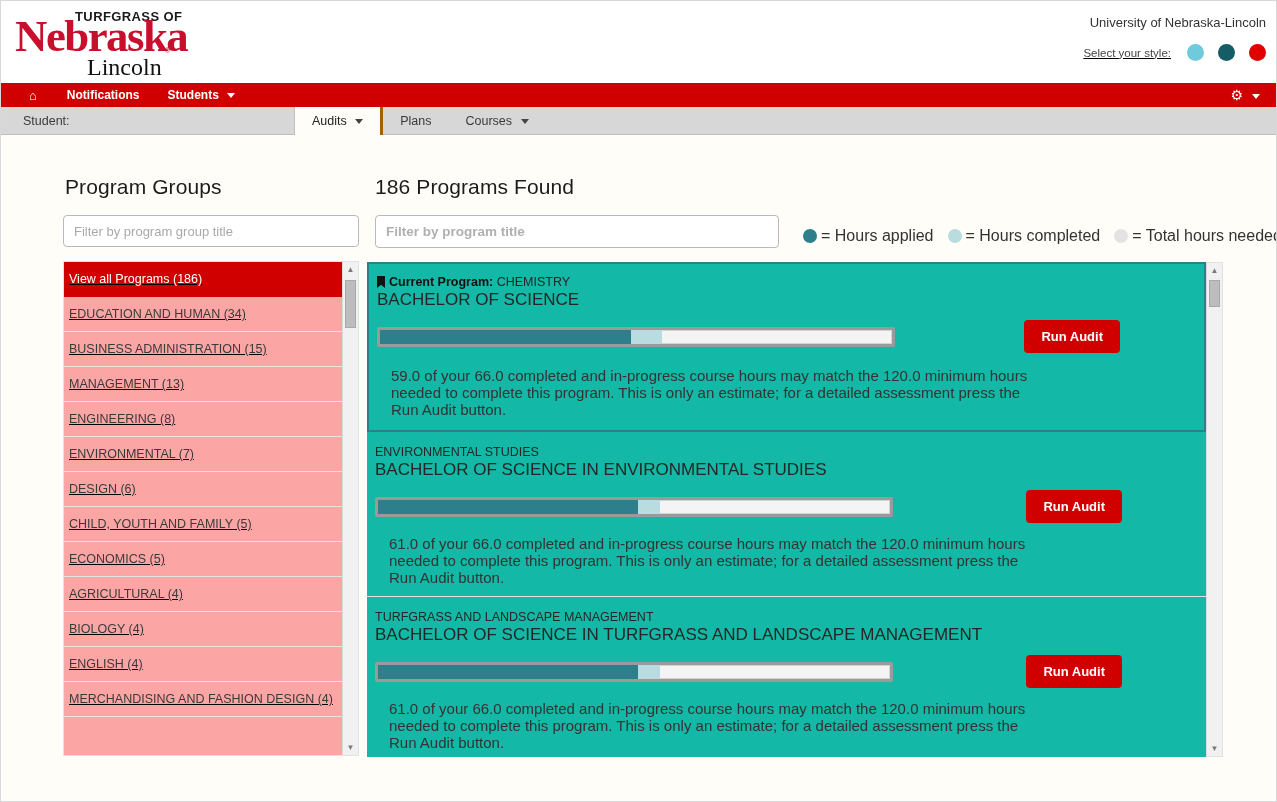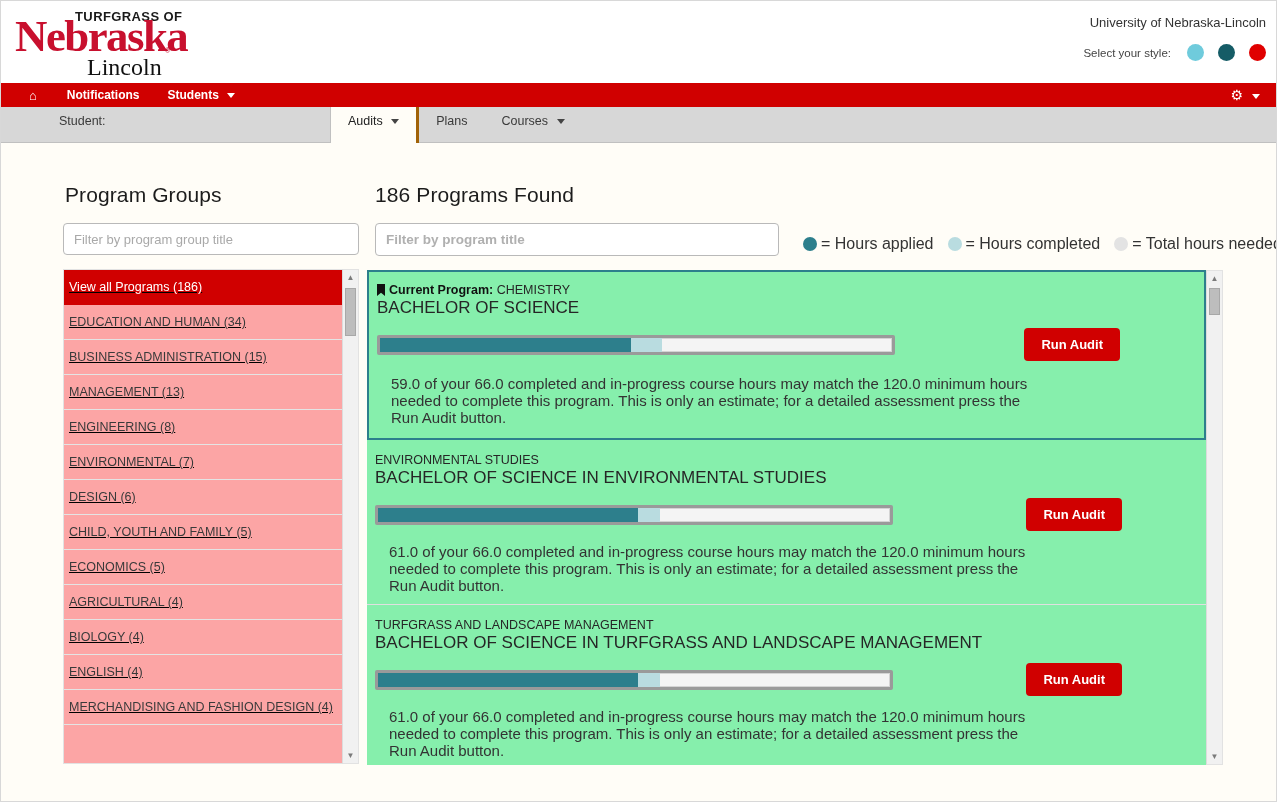--- a/index.html
+++ b/index.html
@@ -75,20 +75,21 @@
   }
   .brand-campus {
     font-size: 13px;
     color: #333333;
     margin-bottom: 14px;
   }
   .style-row {
     display: flex;
     align-items: center;
     gap: 14px;
+    text-decoration: underline;
   }
   .style-label {
     font-size: 11.5px;
     color: #444444;
     margin-right: 2px;
   }
   .swatch {
     width: 17px; height: 17px;
     border-radius: 50%;
     display: inline-block;
@@ -129,26 +130,25 @@
     right: 16px; top: 0;
     color: #ffffff;
     font-size: 14px;
     line-height: 24px;
     cursor: pointer;
   }
 
   
   .subbar {
     position: relative;
-    height: 36px;
+    height: 28px;
     background: #d7d7d7;
     border-bottom: 1px solid #c0c0c0;
     display: flex;
     align-items: stretch;
-    padding-left: 36px;
   }
   .student-label {
     font-size: 12.5px;
     color: #3a3a3a;
     padding: 0 0 0 22px;
     line-height: 28px;
     width: 293px;
   }
   .tab {
     font-size: 12.5px;
@@ -293,21 +293,21 @@
   .programs-wrap {
     position: relative;
     margin-top: 14px;
     height: 495px;
     display: flex;
   }
   .programs-list {
     flex: 1;
     overflow: hidden;
     position: relative;
-    background: #86efac;
+    background: #14b8a6;
   }
   .prog-card {
     position: relative;
     padding: 12px 14px 10px 6px;
     border-bottom: 1px solid #e0e0e0;
   }
   .prog-card.current {
     border: 2px solid #2d7f8c;
     padding: 10px 14px 12px 6px;
     margin-bottom: 0;

